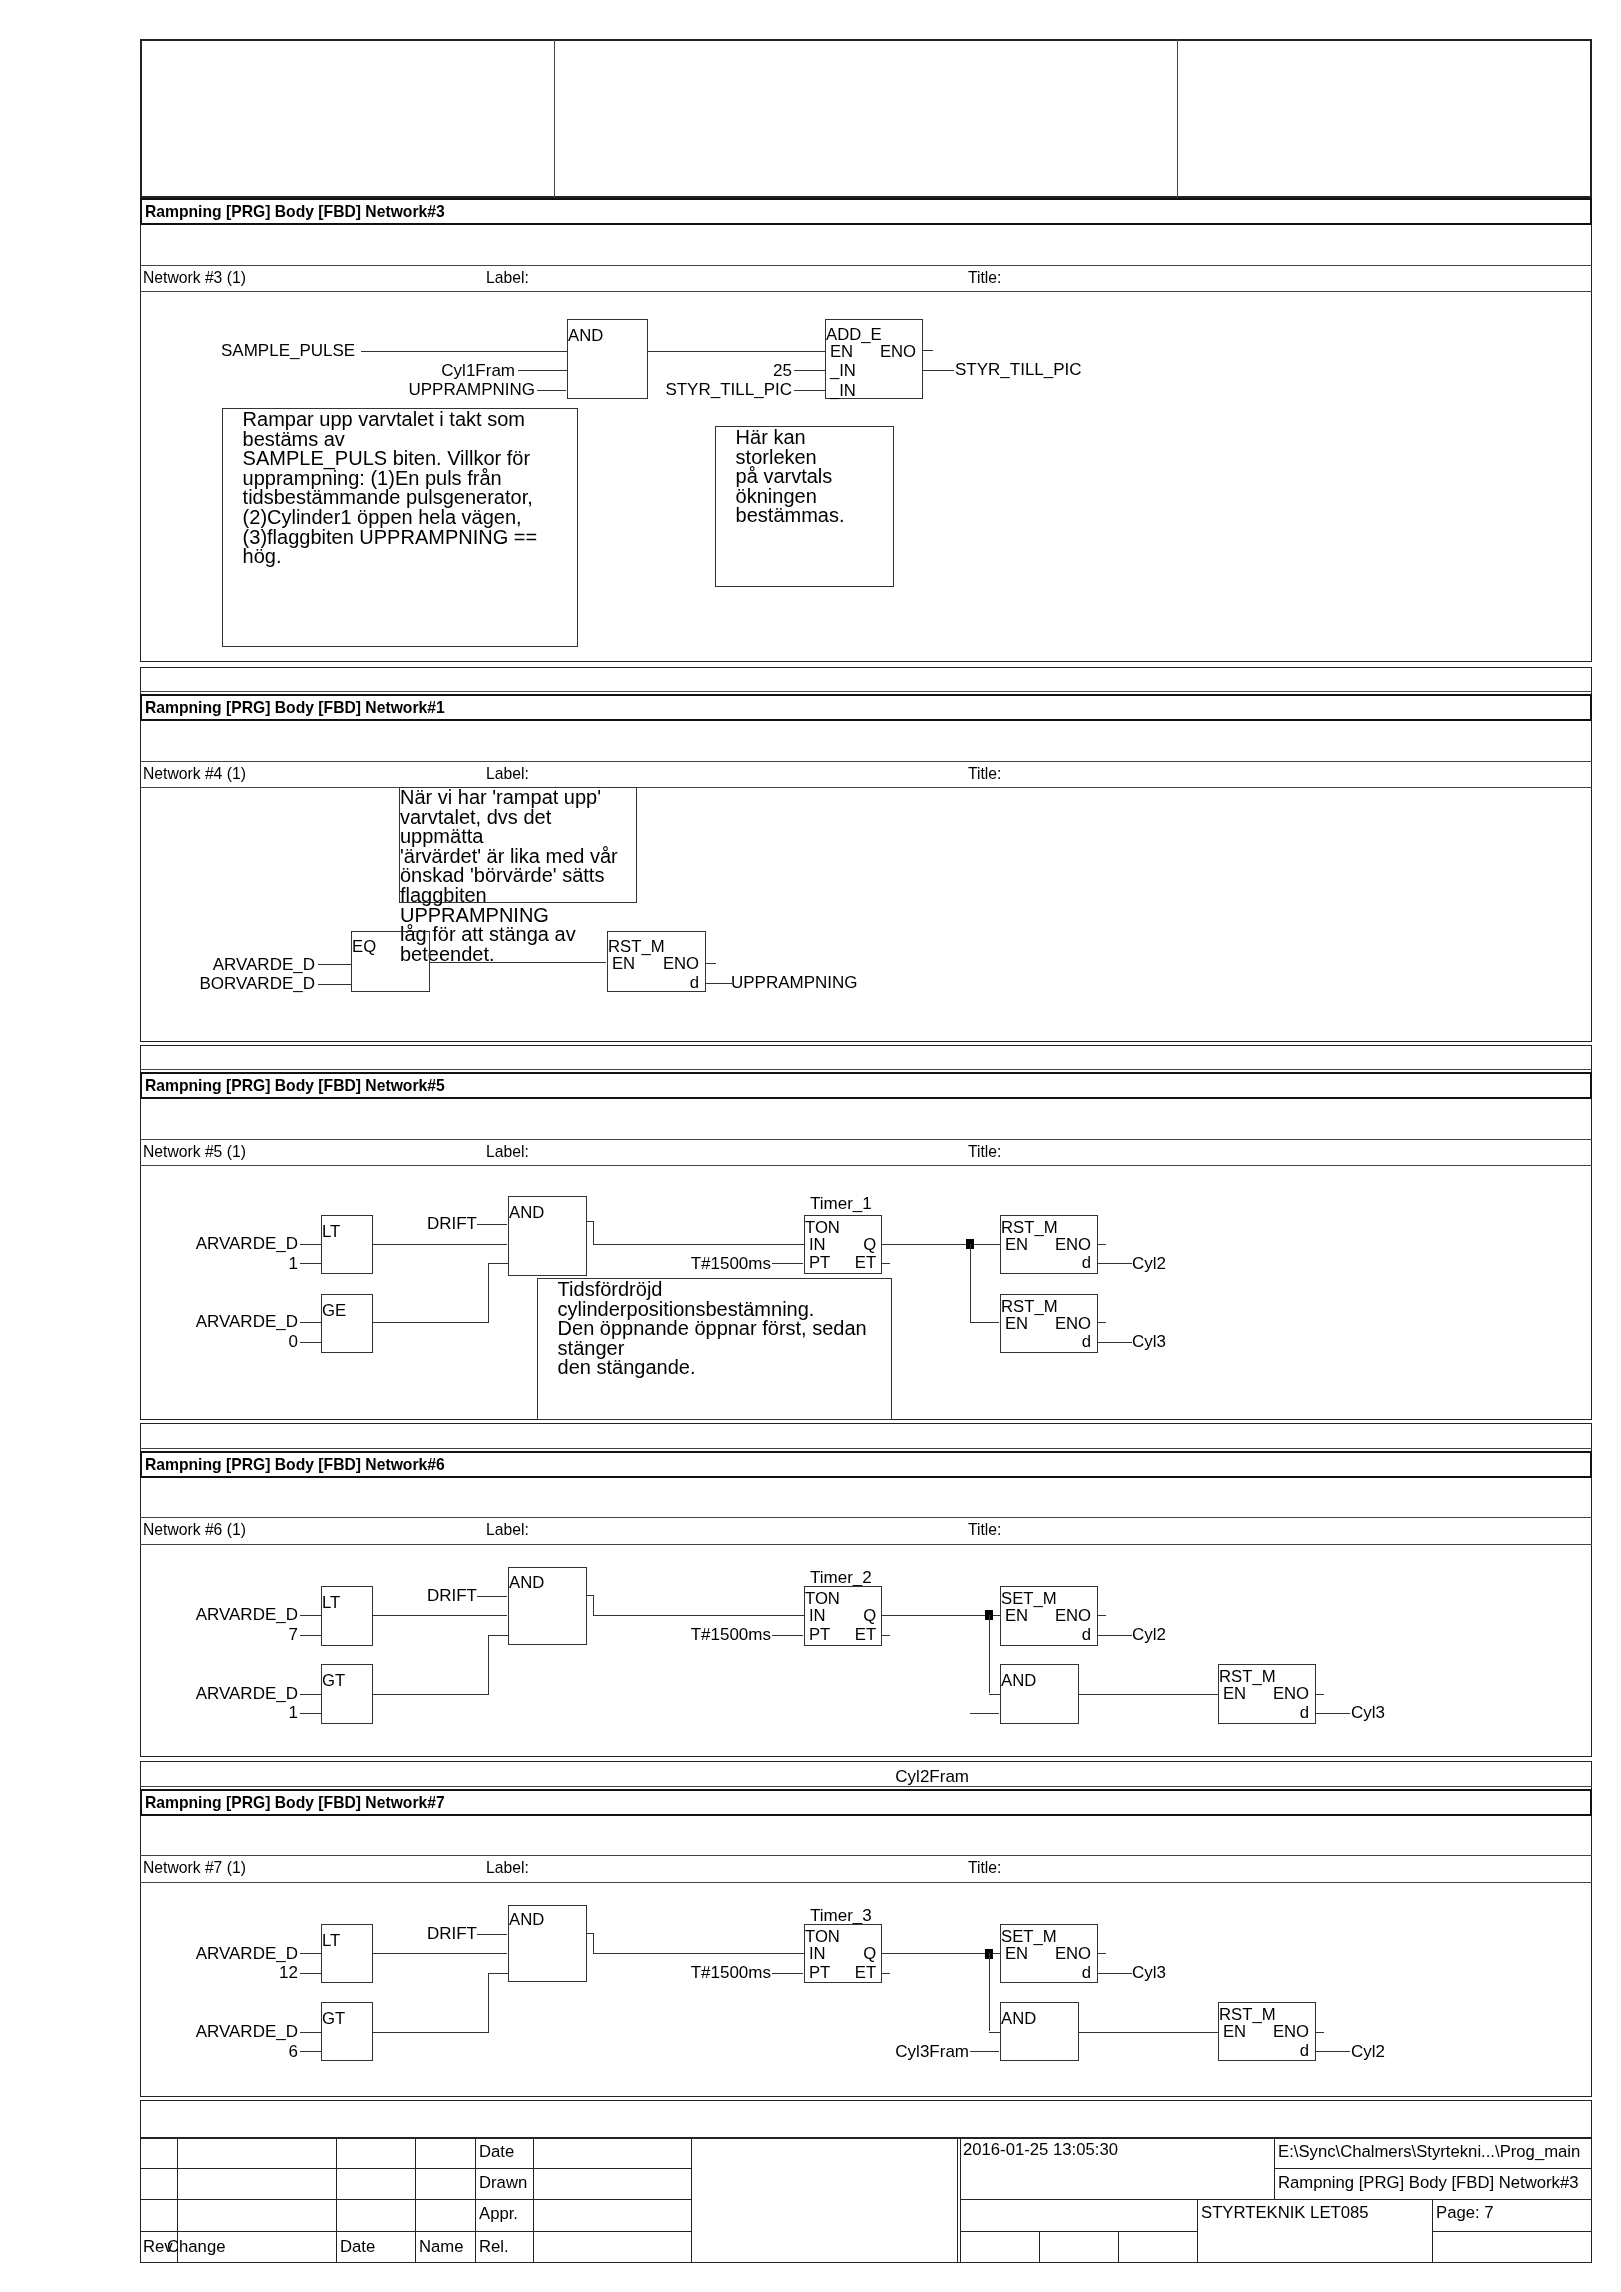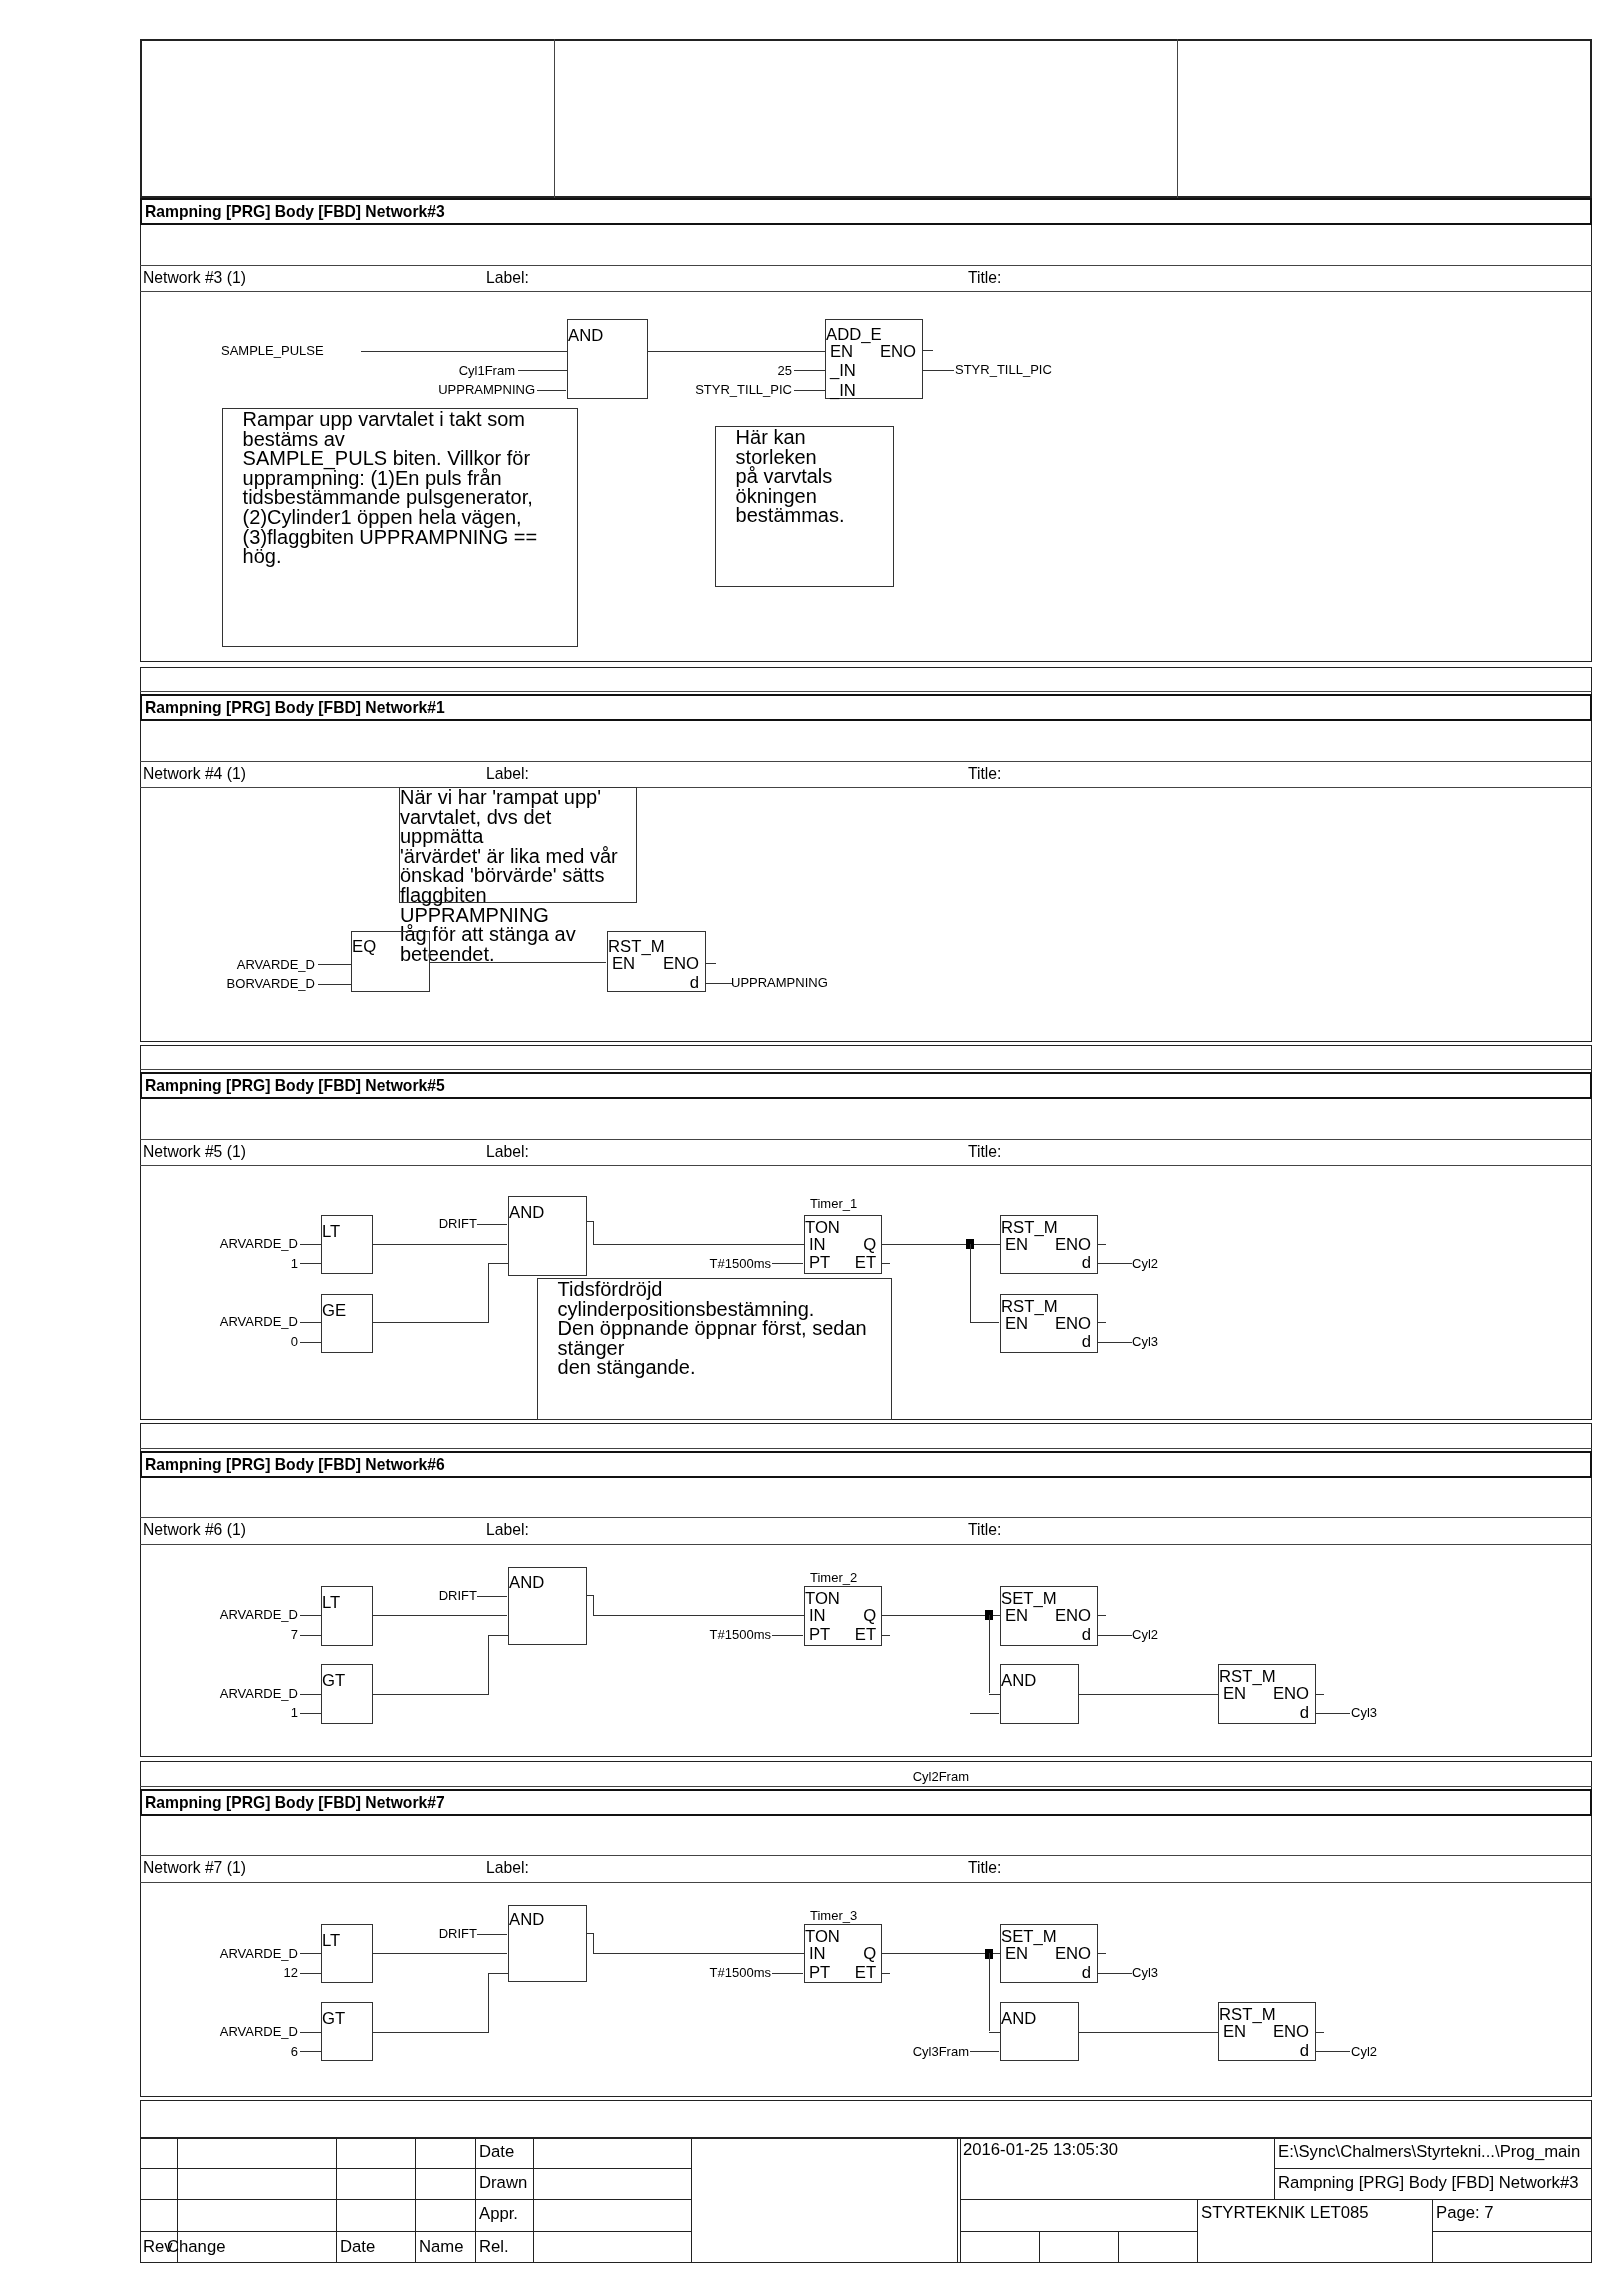--- a/index.html
+++ b/index.html
@@ -3,21 +3,21 @@
 <meta charset="utf-8">
 <style>
   html, body { margin:0; padding:0; background:#ffffff; }
   body { width:1621px; height:2293px; position:relative; font-family:"Liberation Sans", sans-serif; color:#000; overflow:hidden; }
   .frame { position:absolute; border:1.5px solid #222; box-sizing:border-box; }
   .hline { position:absolute; height:0; border-top:1.5px solid #444; }
   .vline { position:absolute; width:0; border-left:1.5px solid #444; }
   .thin-h { position:absolute; height:0; border-top:1px solid #333; }
   .thin-v { position:absolute; width:0; border-left:1px solid #333; }
   .title-bar { position:absolute; border:2px solid #111; box-sizing:border-box; font-weight:bold; font-size:15.7px; padding-left:2.9px; line-height:23.5px; }
-  .lbl { position:absolute; font-size:13px; white-space:nowrap; line-height:17.6px; }
+  .lbl { position:absolute; font-size:17px; white-space:nowrap; line-height:17.6px; }
   .lbl.r { text-align:right; }
   .blk { position:absolute; border:1.3px solid #333; box-sizing:border-box; background:transparent; }
   .blk .name { position:absolute; left:0; right:0; text-align:left; font-size:16.7px; line-height:17.6px; }
   .pin { position:absolute; font-size:16.7px; line-height:17.6px; white-space:nowrap; }
   .cmt { position:absolute; border:1.3px solid #333; box-sizing:border-box; font-size:20px; line-height:19.6px; padding:1px 5.9px 0 19.6px; white-space:pre-line; }
   .dot { position:absolute; width:7.8px; height:9.8px; background:#000; }
   .tb-cell { position:absolute; font-size:16.7px; line-height:19.6px; white-space:nowrap; }
 </style>
 </head>
 <body>

